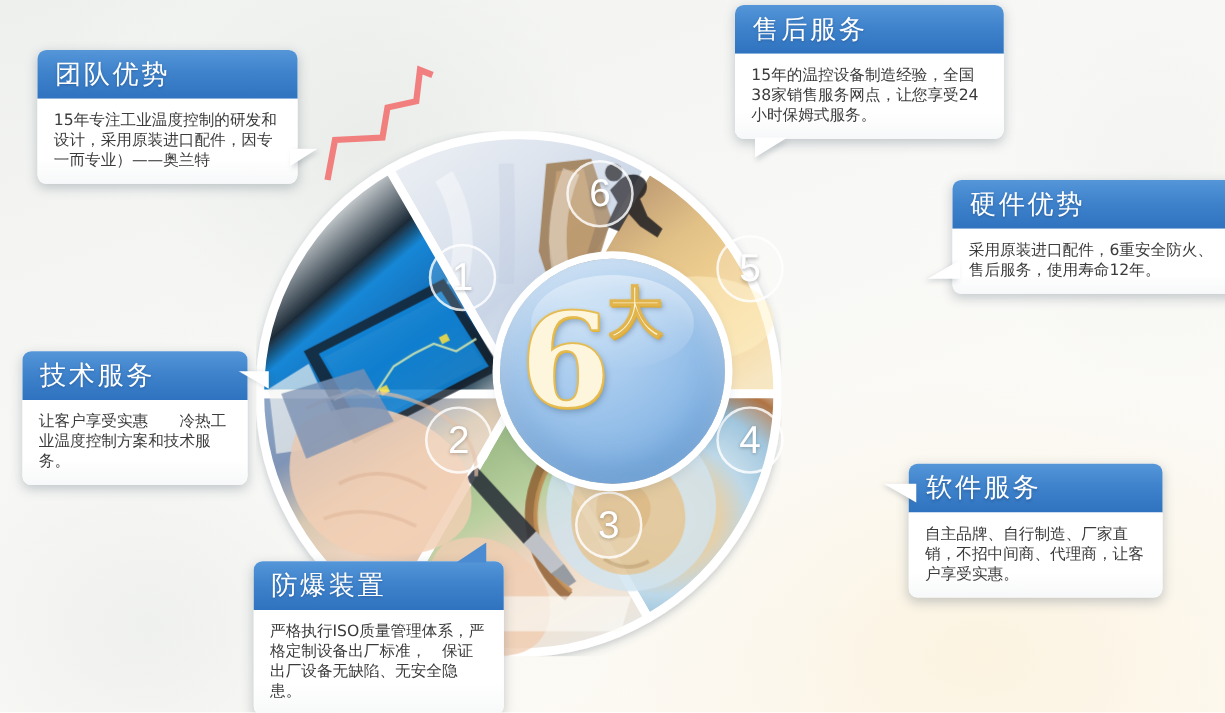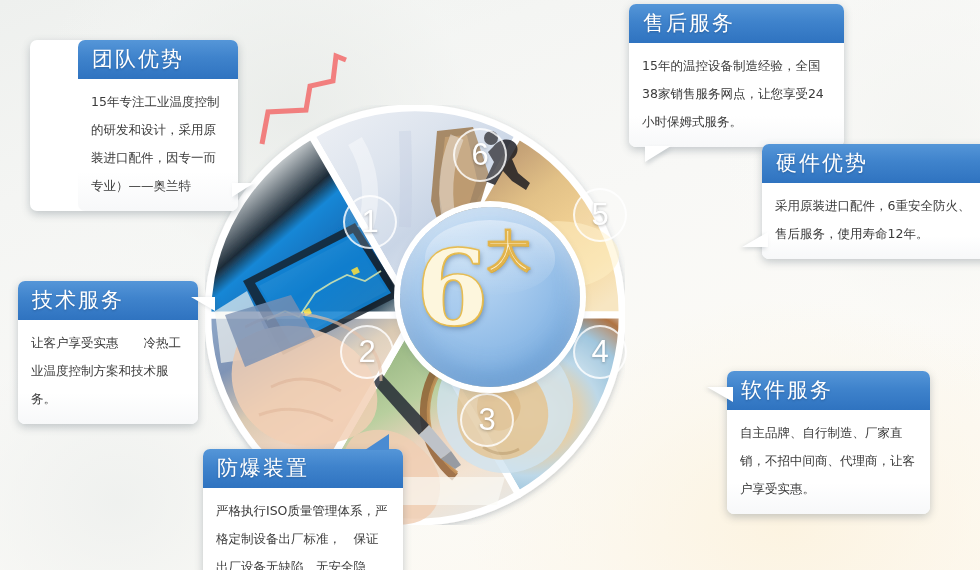--- a/index.html
+++ b/index.html
@@ -86,36 +86,36 @@
     border-radius: 7px 7px 0 0;
     background: linear-gradient(180deg, #5596d8 0%, #3f83cc 45%, #2f73c0 100%);
     color: #ffffff;
     padding: 6px 14px 7px 14px;
     font-size: 21px; font-weight: 400; letter-spacing: 2px;
     text-shadow: 0 1px 2px rgba(20,50,90,0.35);
     line-height: 26px;
   }
   .callout-body {
     padding: 9px 13px 11px 13px;
-    font-size: 12.5px; line-height: 28px; color: #3b3b3b;
+    font-size: 12.5px; line-height: 16px; color: #3b3b3b;
     background: linear-gradient(180deg, #ffffff 0%, #ffffff 70%, #f7f8f9 100%);
     border-radius: 0 0 7px 7px;
   }
   .tail { position: absolute; width: 0; height: 0; }
 
   
-  #callout-team      { left: 30px;  top: 40px;  width: 208px; padding-left: 48px; }
+  #callout-team      { left: 30px;  top: 40px;  width: 208px; }
   #callout-team .tail {
     right: -16px; bottom: 14px;
     border-top: 14px solid #ffffff;
     border-right: 22px solid transparent;
     filter: drop-shadow(2px 2px 2px rgba(70,85,100,0.22));
   }
 
-  #callout-aftersale { left: 588px; top: 4px;   width: 215px; margin-left: 41px; }
+  #callout-aftersale { left: 588px; top: 4px;   width: 215px; }
   #callout-aftersale .tail {
     left: 16px; bottom: -15px;
     border-top: 16px solid #ffffff;
     border-right: 26px solid transparent;
     filter: drop-shadow(1px 3px 2px rgba(70,85,100,0.22));
   }
 
   #callout-hardware  { left: 762px; top: 144px; width: 233px; }
   #callout-hardware .tail {
     left: -20px; bottom: 12px;

